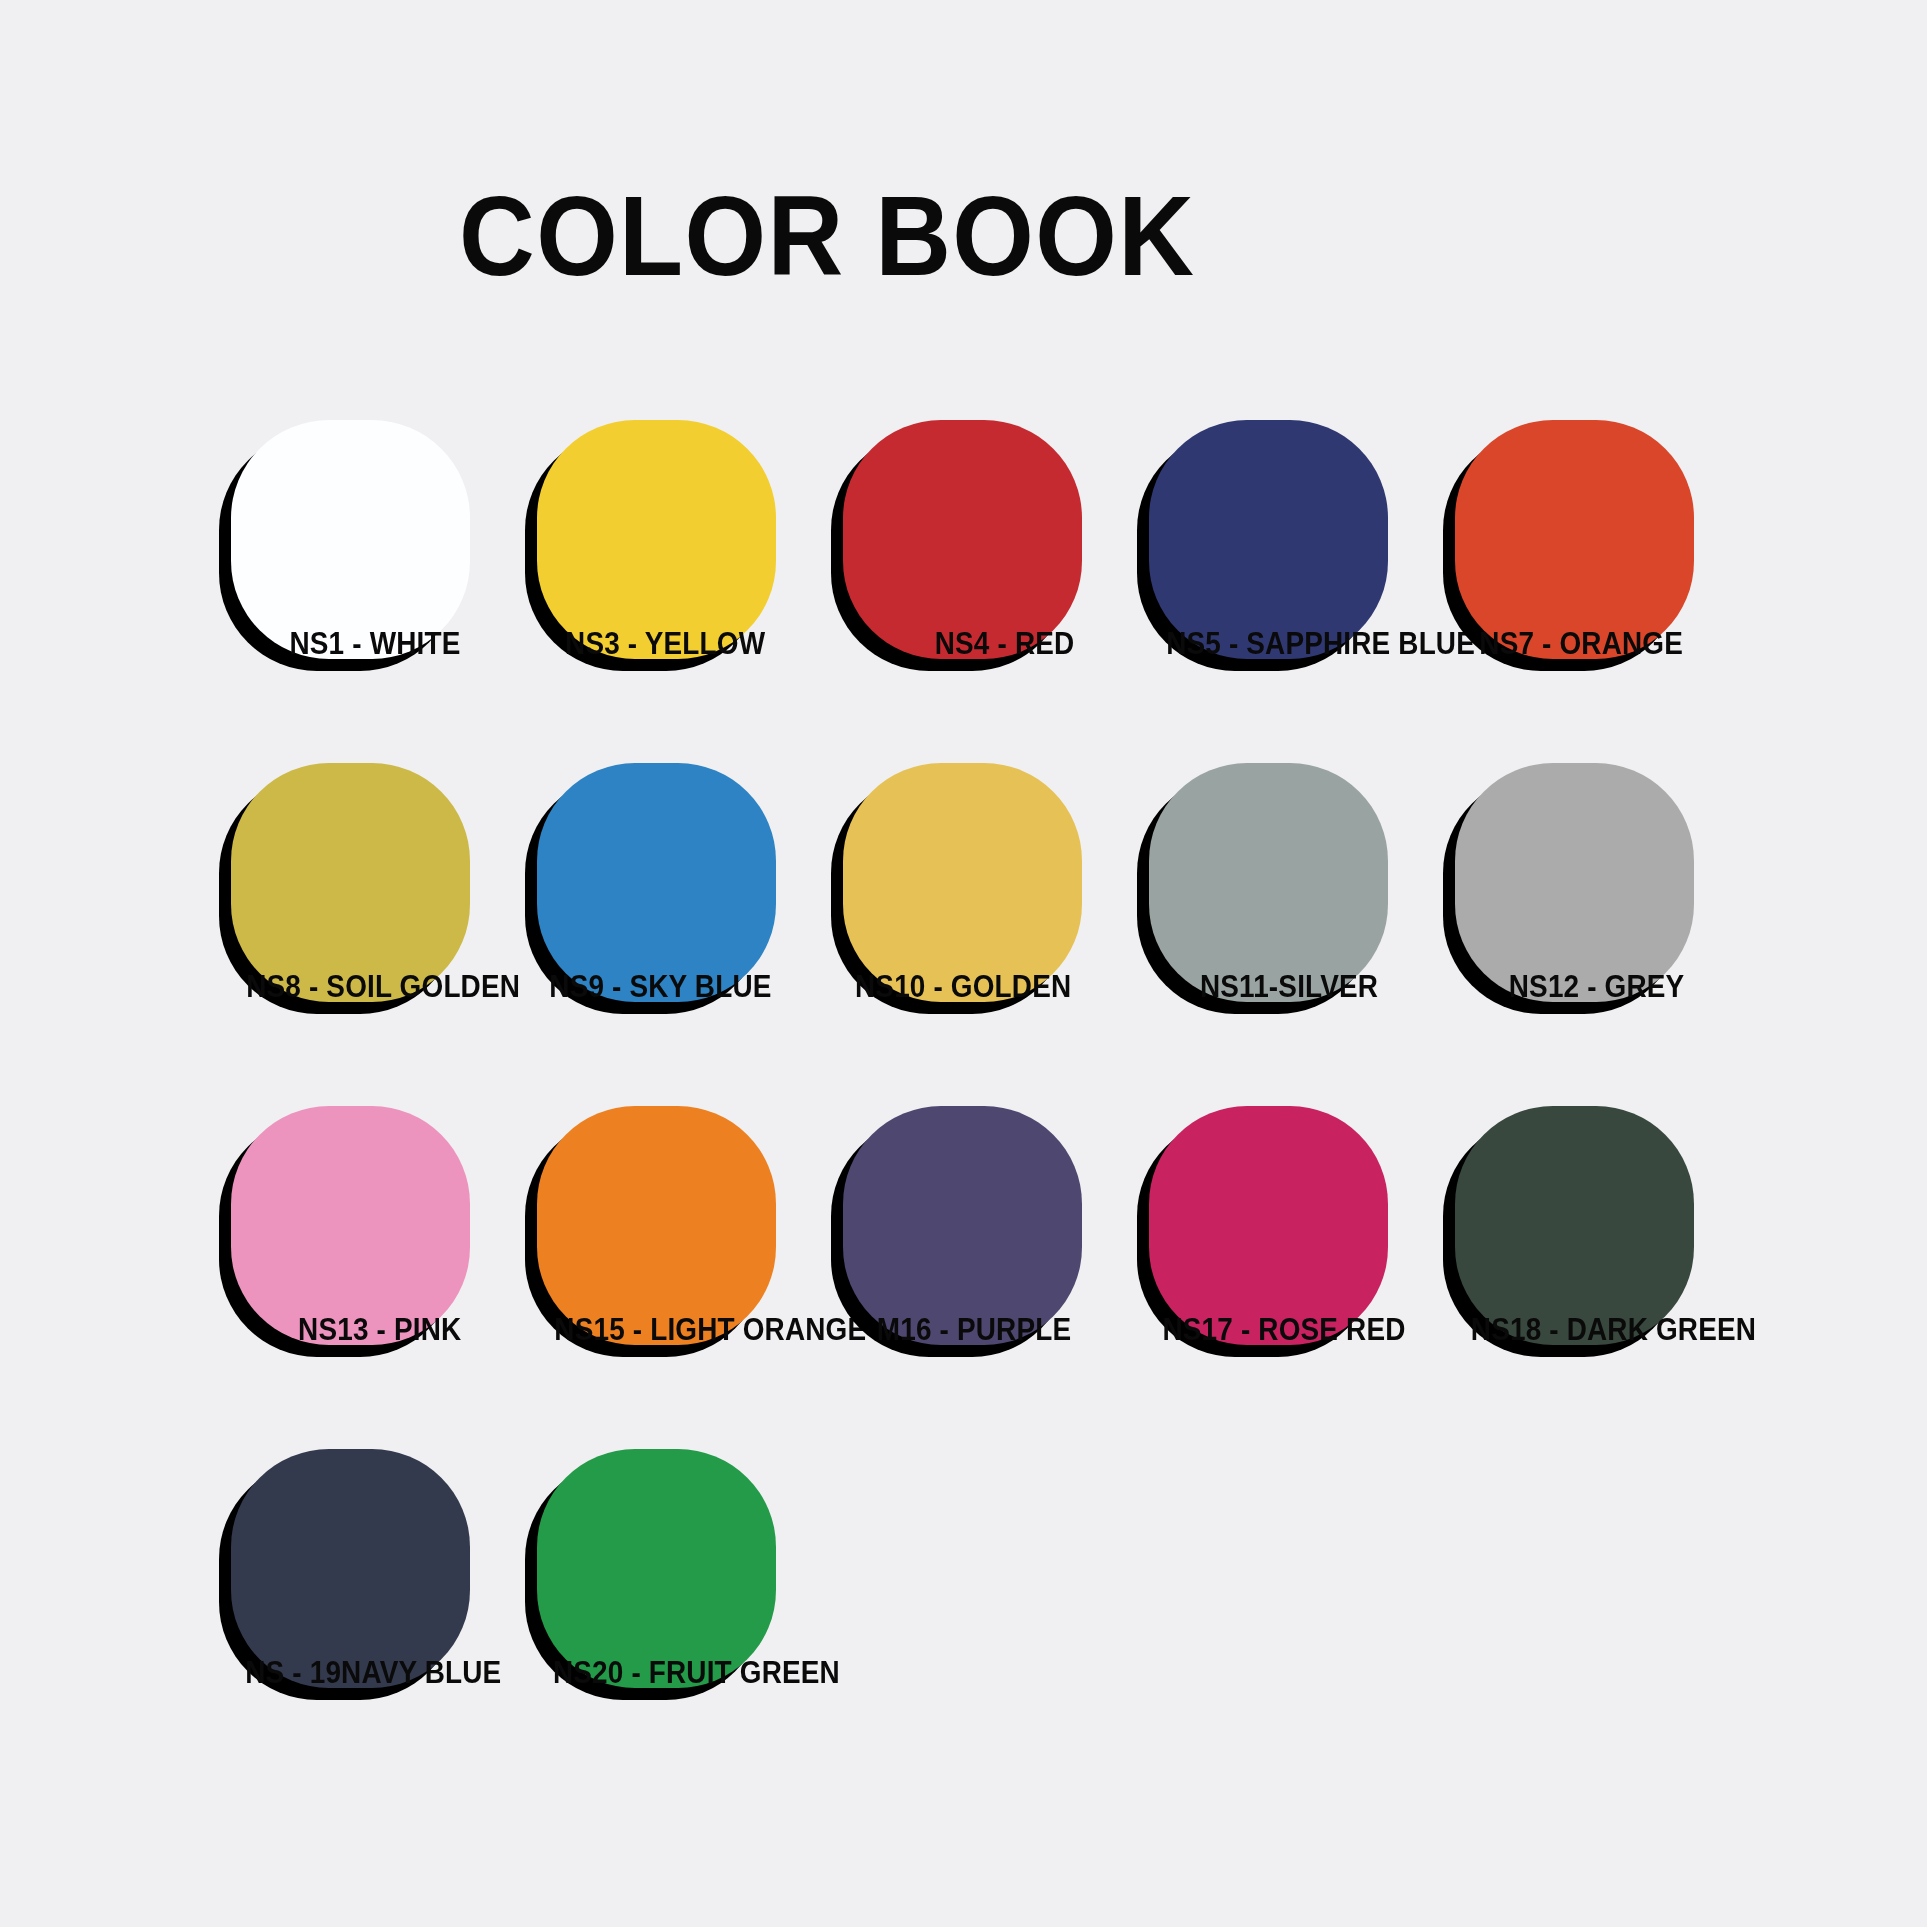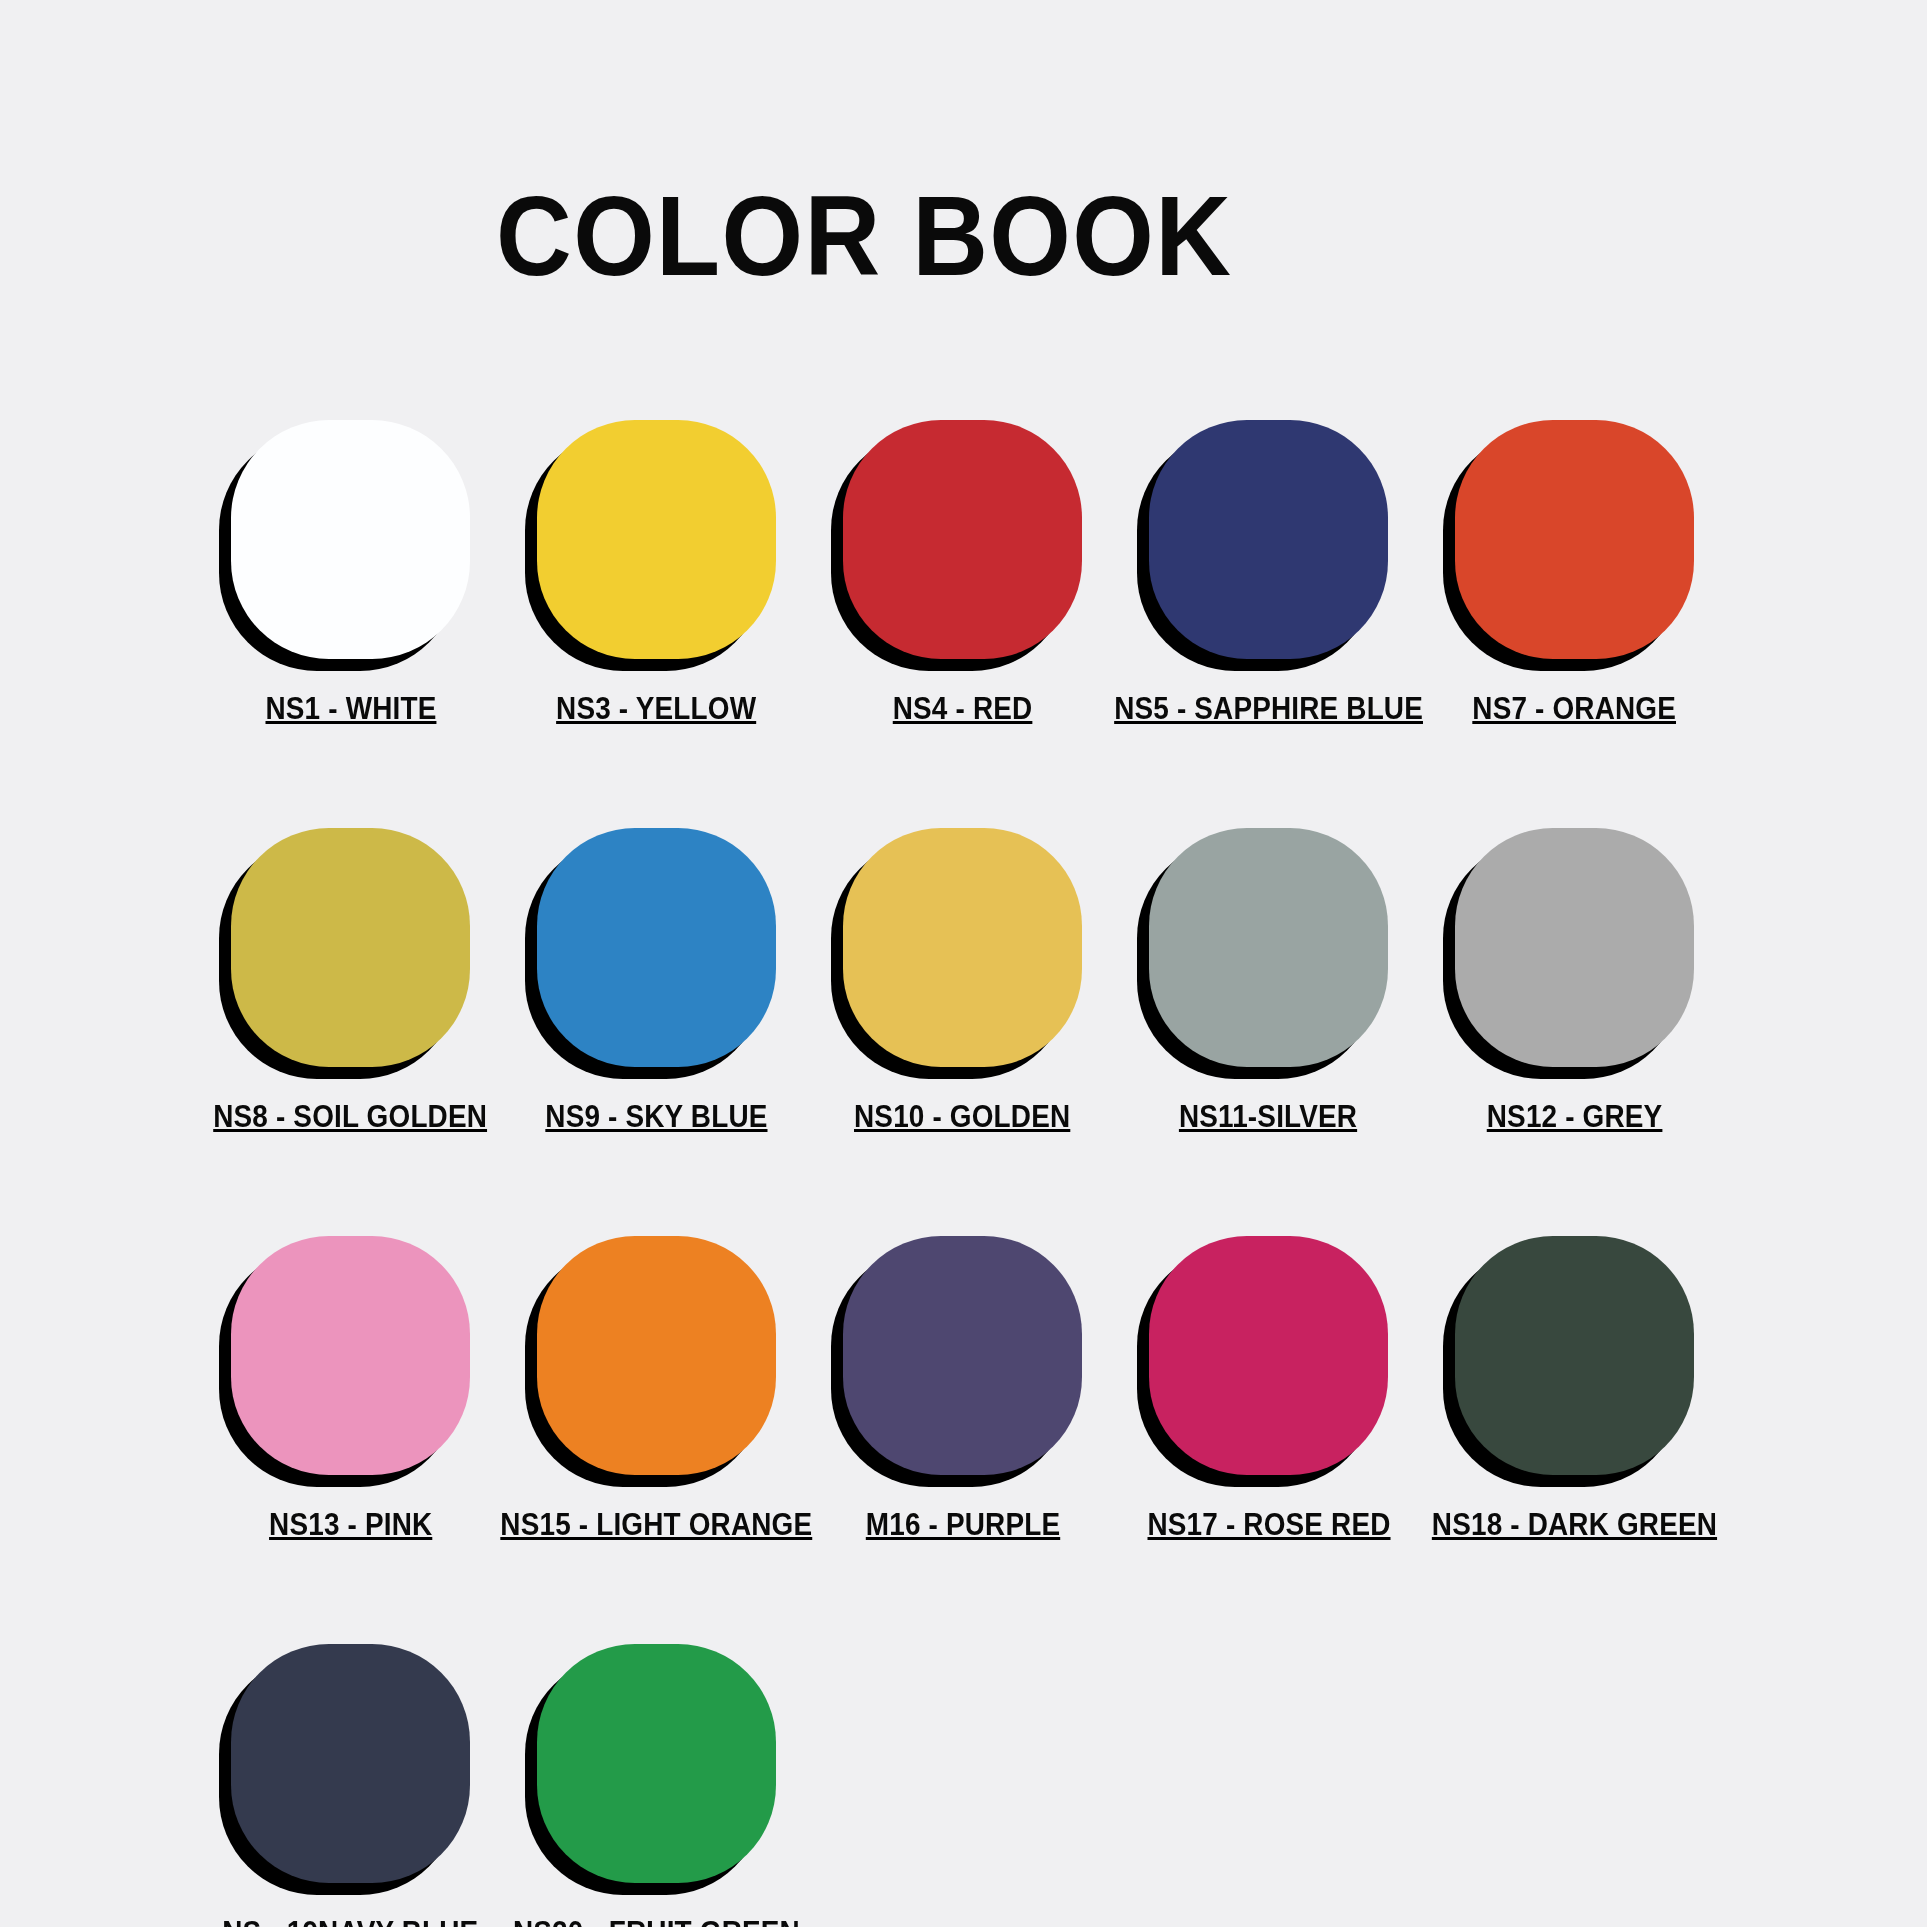--- a/index.html
+++ b/index.html
@@ -19,21 +19,20 @@
     background:#f0f0f2;
   }
 
   
   .title-wrap {
     position:absolute;
     top:179px;
     left:0;
     width:1655px;
     text-align:center;
-    margin-left:37px;
   }
   .title {
     display:inline-block;
     font-family:"Liberation Sans", sans-serif;
     font-weight:700;
     font-size:114px;
     line-height:1;
     letter-spacing:1.5px;
     color:#0a0a0a;
     transform:scaleX(0.92);
@@ -48,23 +47,21 @@
     width:1479px;
     display:grid;
     grid-template-columns:repeat(5, 239px);
     column-gap:67px;
     row-gap:104px;
   }
 
   .cell {
     width:239px;
     display:flex;
-    flex-direction:column;
-    align-items:center;
-    text-decoration:underline;
+    align-items:flex-end;
   }
 
   .swatch-box {
     position:relative;
     width:239px;
     height:239px;
   }
 
   
   .swatch-shadow {

